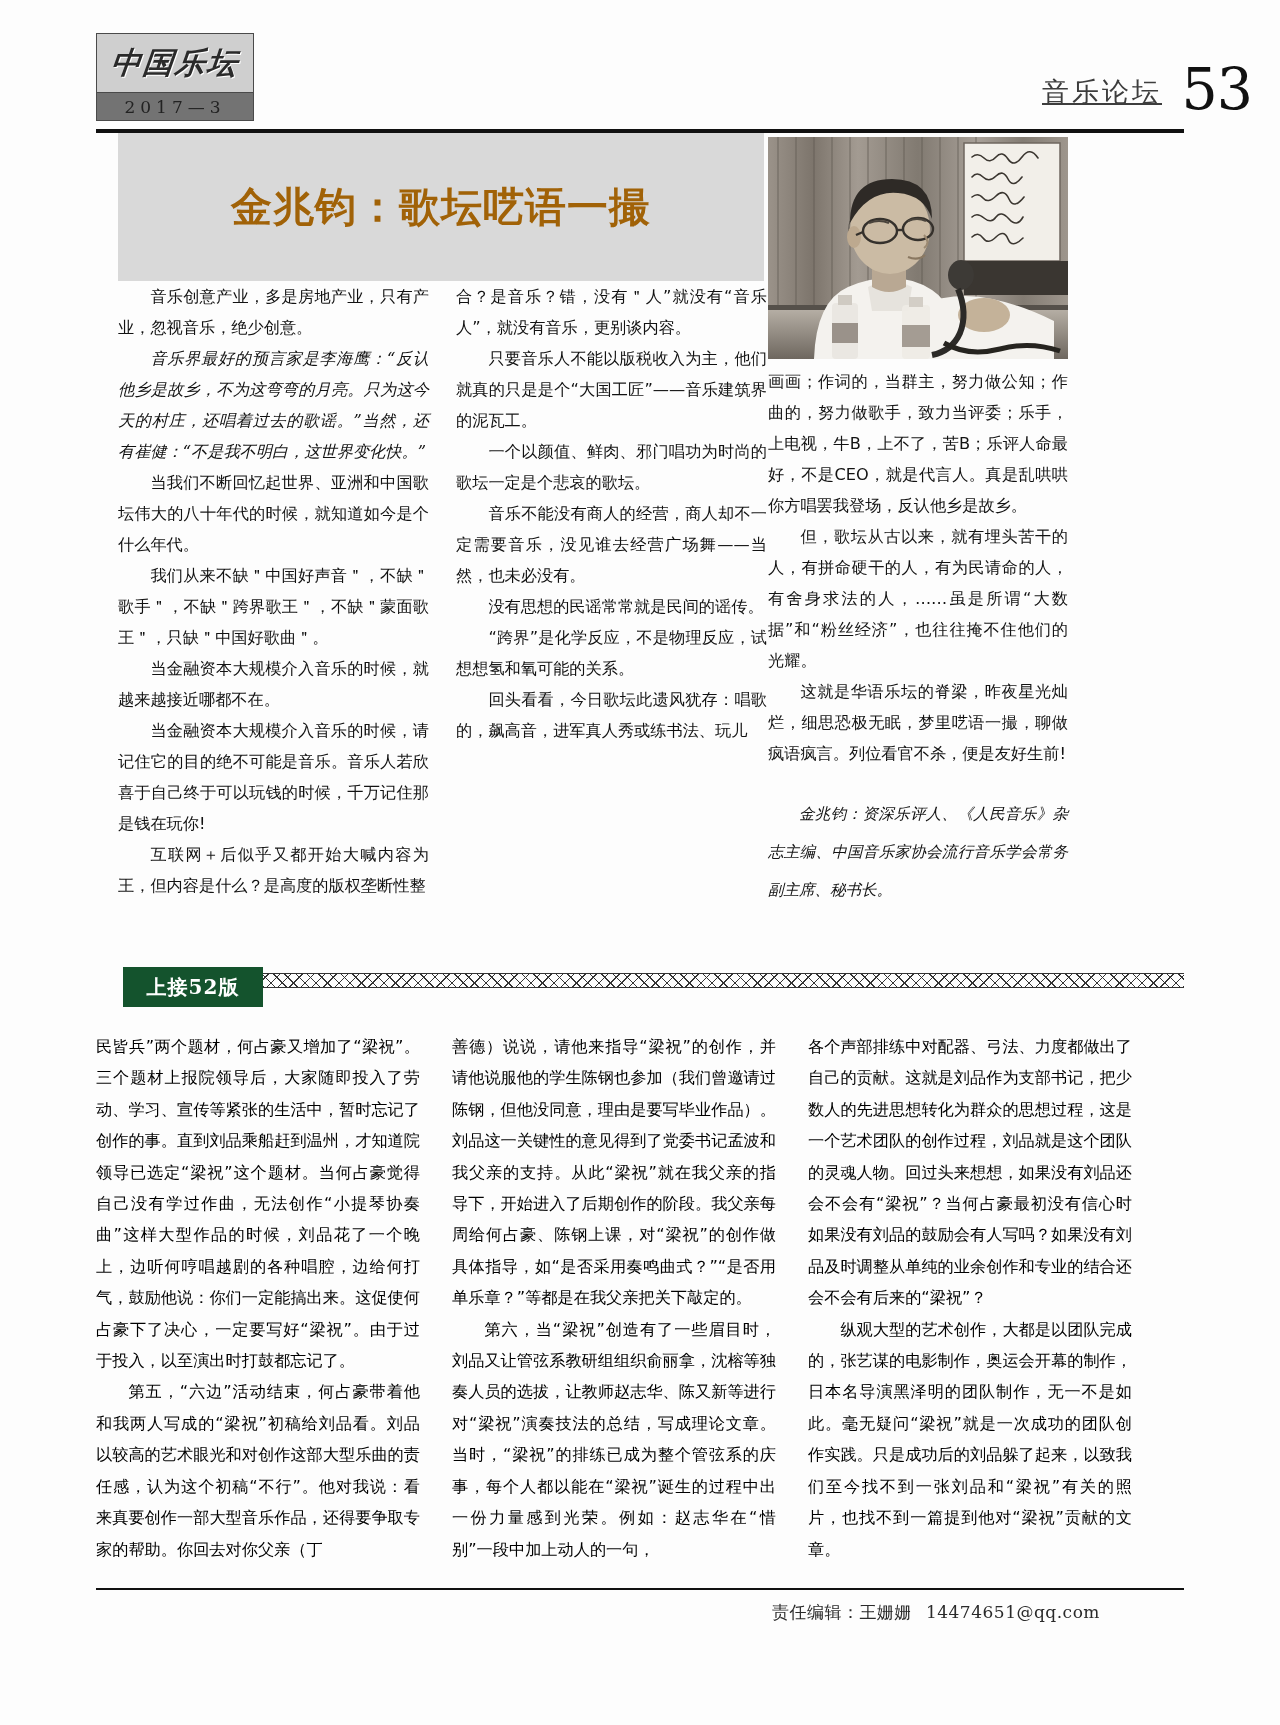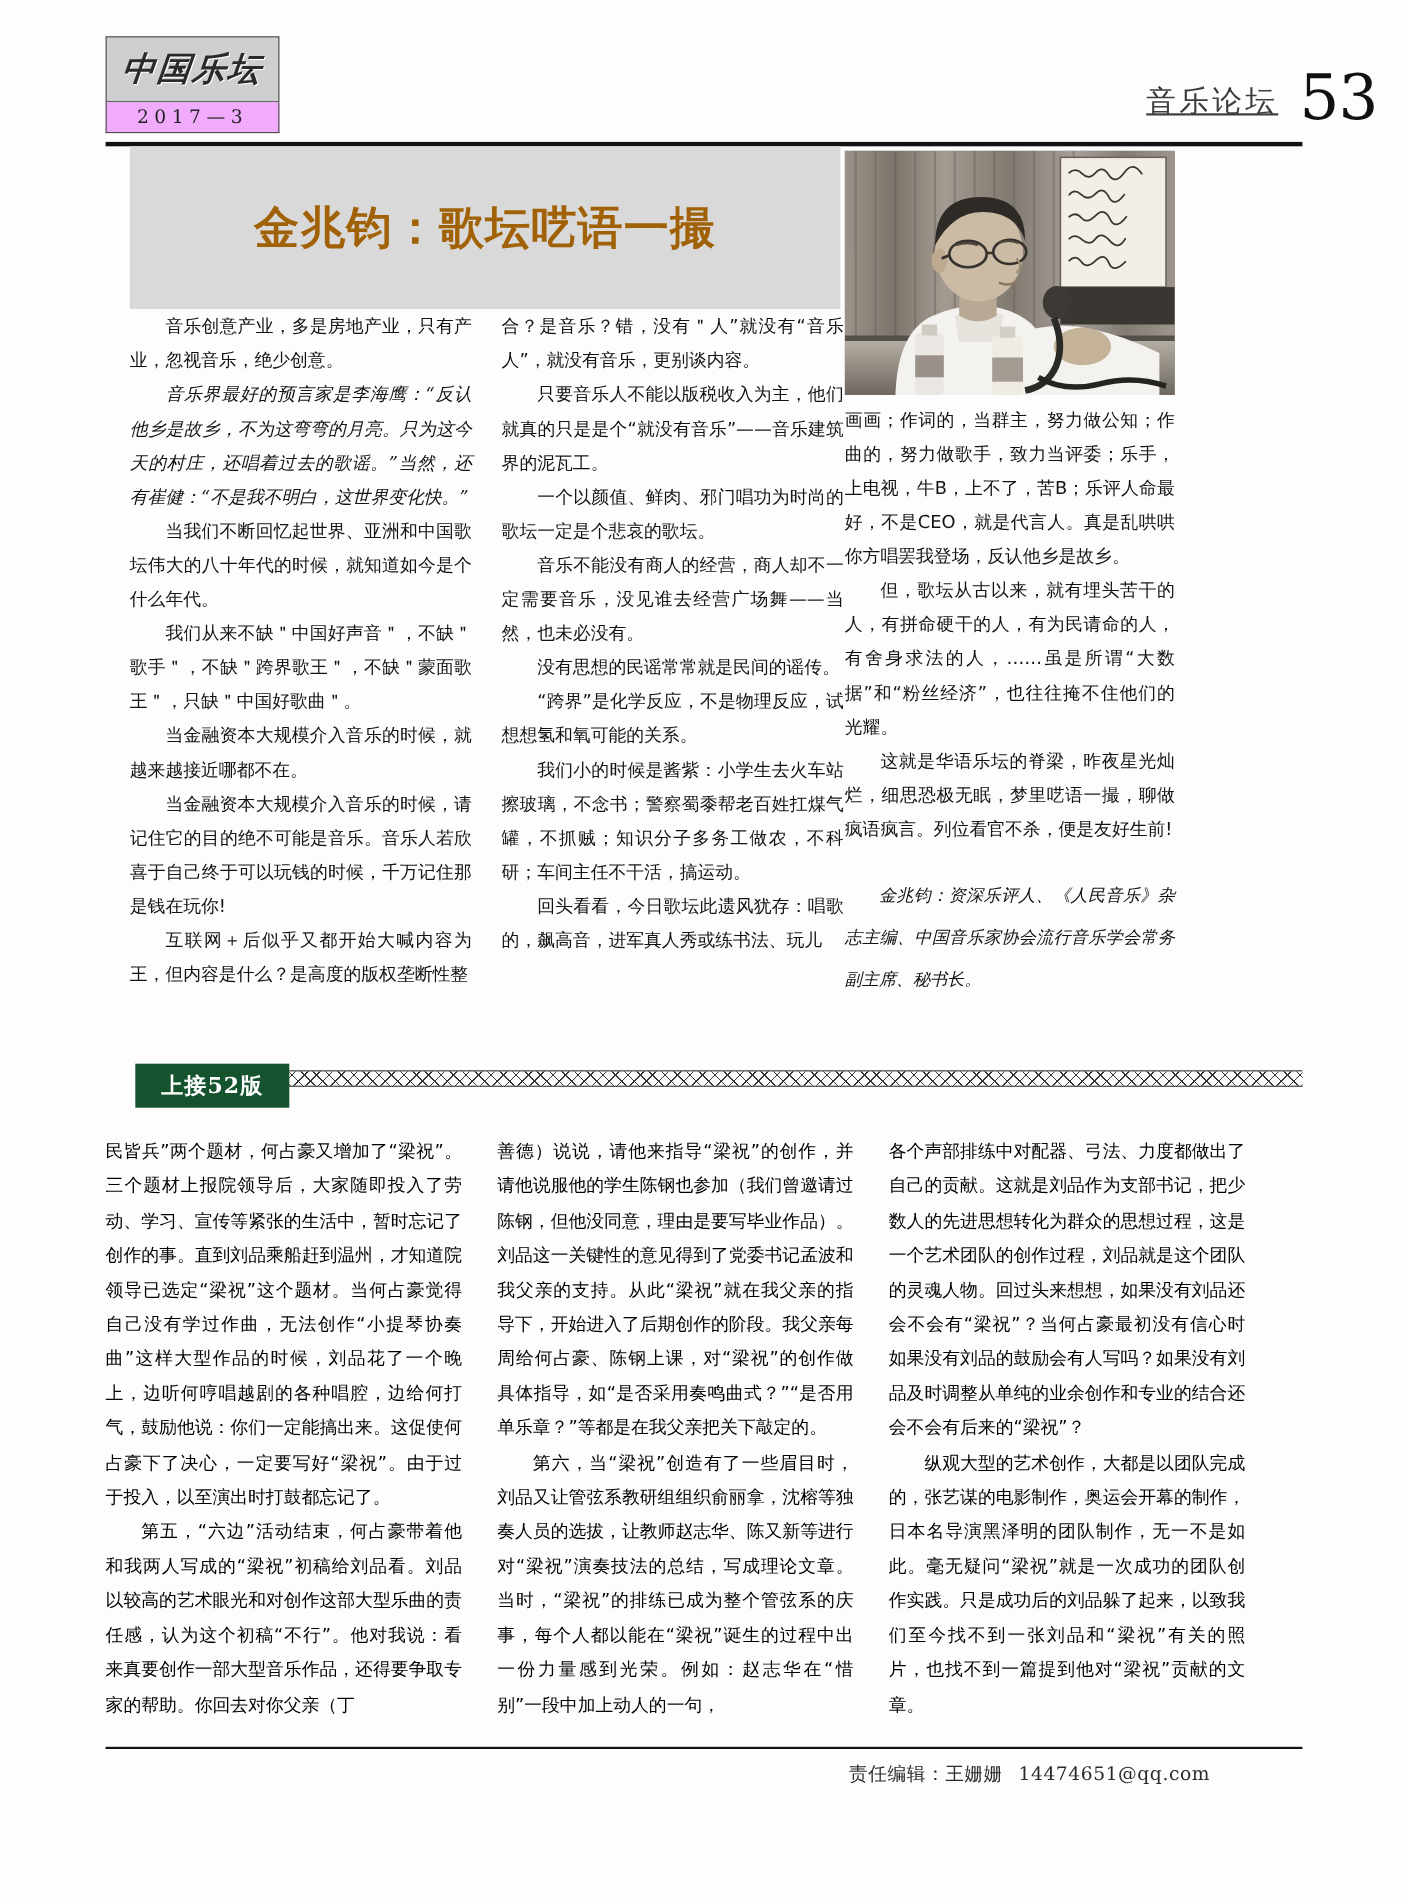--- a/index.html
+++ b/index.html
@@ -43,21 +43,21 @@
     font-size: 30px;
     font-weight: bold;
     font-style: italic;
     letter-spacing: 2px;
     color: #2a2a2a;
     text-shadow: 1px 1px 0 #ffffff;
     transform: skewX(-6deg);
   }
   .issue-box {
     width: 158px; height: 28px;
-    background: #f0abfc;
+    background: #737373;
     border: 1.5px solid #4a4a4a;
     border-top: none;
     box-sizing: border-box;
     display: flex;
     align-items: center;
     justify-content: center;
   }
   .issue-text {
     font-family: "DejaVu Serif", "Liberation Serif", serif;
     font-size: 17px;
@@ -340,26 +340,25 @@
     <p class="kai">音乐界最好的预言家是李海鹰：“反认他乡是故乡，不为这弯弯的月亮。只为这今天的村庄，还唱着过去的歌谣。”当然，还有崔健：“不是我不明白，这世界变化快。”</p>
     <p>当我们不断回忆起世界、亚洲和中国歌坛伟大的八十年代的时候，就知道如今是个什么年代。</p>
     <p>我们从来不缺＂中国好声音＂，不缺＂歌手＂，不缺＂跨界歌王＂，不缺＂蒙面歌王＂，只缺＂中国好歌曲＂。</p>
     <p>当金融资本大规模介入音乐的时候，就越来越接近哪都不在。</p>
     <p>当金融资本大规模介入音乐的时候，请记住它的目的绝不可能是音乐。音乐人若欣喜于自己终于可以玩钱的时候，千万记住那是钱在玩你!</p>
     <p>互联网＋后似乎又都开始大喊内容为王，但内容是什么？是高度的版权垄断性整</p>
   </div>
 
   <div class="col" id="col2">
     <p class="noindent">合？是音乐？错，没有＂人”就没有“音乐人”，就没有音乐，更别谈内容。</p>
-    <p>只要音乐人不能以版税收入为主，他们就真的只是是个“就没有音乐”——音乐建筑界的泥瓦工。</p>
+    <p>只要音乐人不能以版税收入为主，他们就真的只是是个“大国工匠”——音乐建筑界的泥瓦工。</p>
     <p>一个以颜值、鲜肉、邪门唱功为时尚的歌坛一定是个悲哀的歌坛。</p>
     <p>音乐不能没有商人的经营，商人却不一定需要音乐，没见谁去经营广场舞——当然，也未必没有。</p>
     <p>没有思想的民谣常常就是民间的谣传。</p>
     <p>“跨界”是化学反应，不是物理反应，试想想氢和氧可能的关系。</p>
-    <p>我们小的时候是酱紫：小学生去火车站擦玻璃，不念书；警察蜀黍帮老百姓扛煤气罐，不抓贼；知识分子多务工做农，不科研；车间主任不干活，搞运动。</p>
     <p>回头看看，今日歌坛此遗风犹存：唱歌的，飙高音，进军真人秀或练书法、玩儿</p>
   </div>
 
   <div class="col" id="col3">
     <p class="noindent">画画；作词的，当群主，努力做公知；作曲的，努力做歌手，致力当评委；乐手，上电视，牛B，上不了，苦B；乐评人命最好，不是CEO，就是代言人。真是乱哄哄你方唱罢我登场，反认他乡是故乡。</p>
     <p>但，歌坛从古以来，就有埋头苦干的人，有拼命硬干的人，有为民请命的人，有舍身求法的人，……虽是所谓“大数据”和“粉丝经济”，也往往掩不住他们的光耀。</p>
     <p>这就是华语乐坛的脊梁，昨夜星光灿烂，细思恐极无眠，梦里呓语一撮，聊做疯语疯言。列位看官不杀，便是友好生前!</p>
     <p class="bio" style="margin-top:26px">金兆钧：资深乐评人、《人民音乐》杂志主编、中国音乐家协会流行音乐学会常务副主席、秘书长。</p>
   </div>
 

